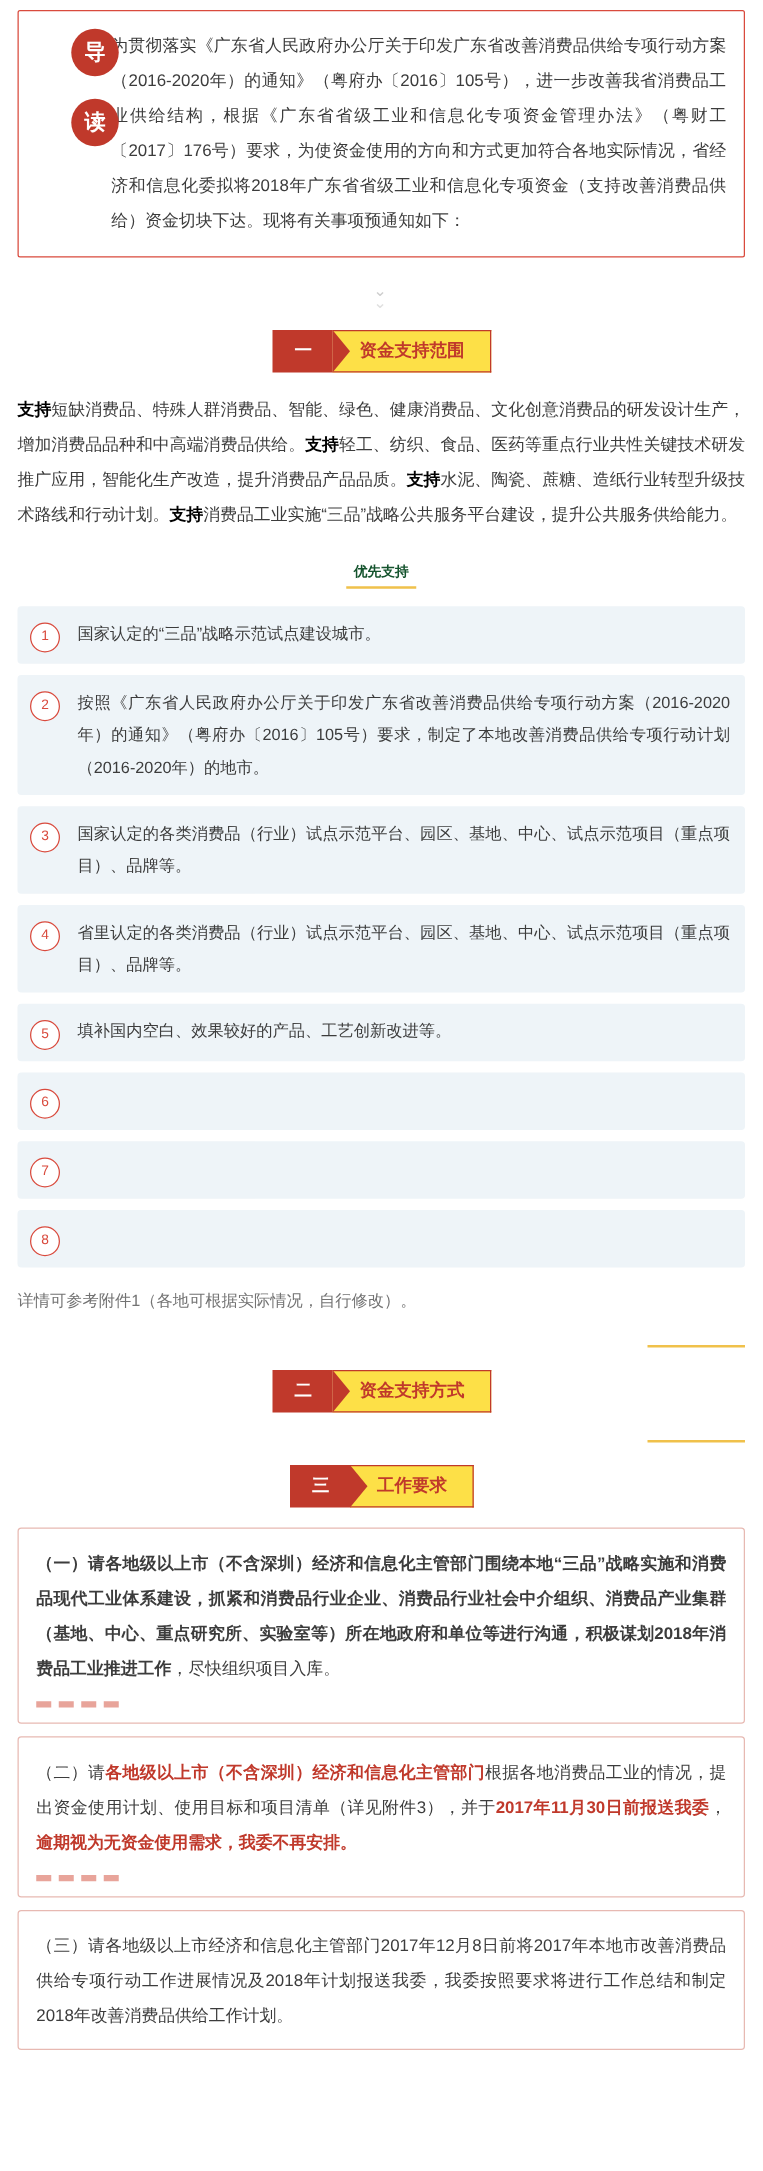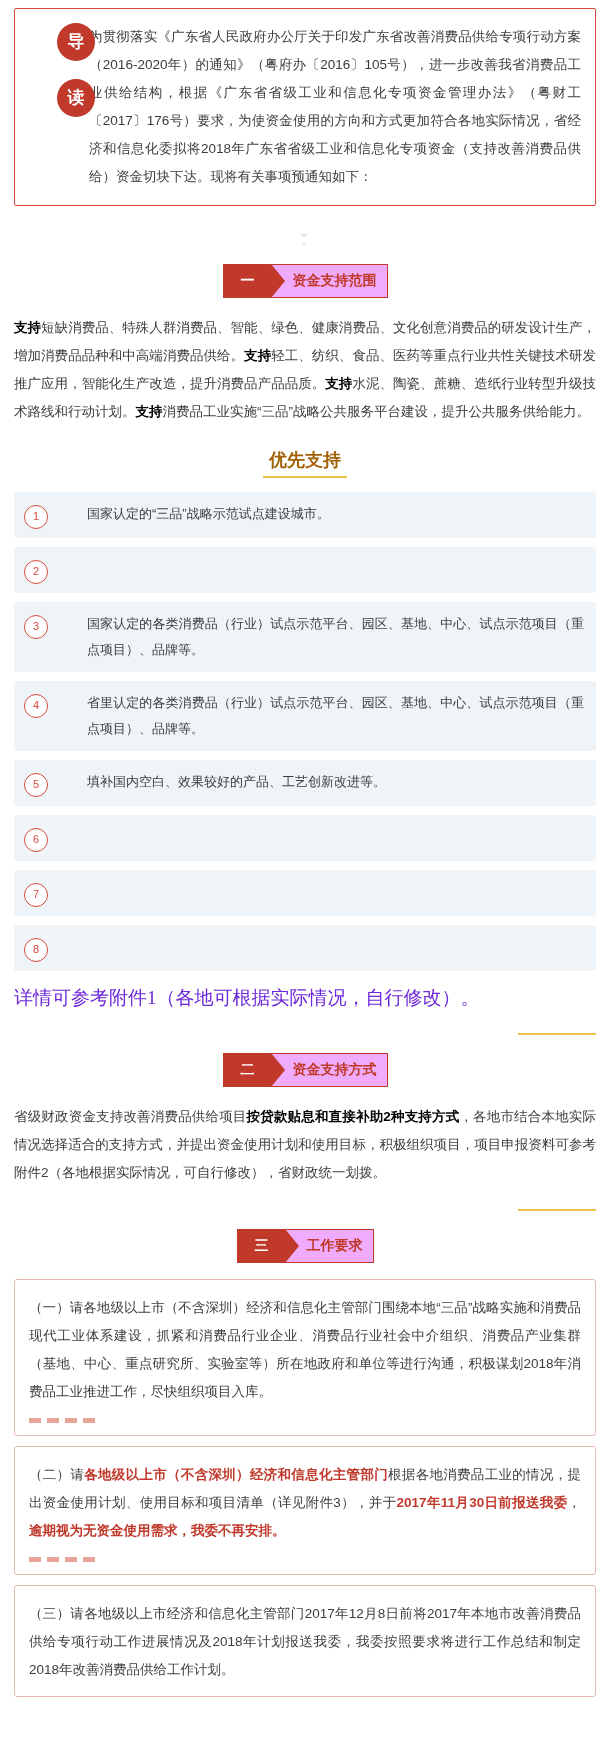--- a/index.html
+++ b/index.html
@@ -102,43 +102,43 @@
     border-left: 14px solid #c0392b;
   }
   .sec-title {
     border: 1px solid #c0392b;
     border-left: none;
     color: #c0392b;
     font-size: 14px;
     font-weight: bold;
     display: flex;
     align-items: center;
-    padding: 0 10px 0 22px;
-    background: #f0abfc;
+    padding: 0 20px 0 22px;
+    background: #fde047;
   }
 
   
   .body-p {
     font-size: 13.5px;
     line-height: 28px;
     color: #3c3c3c;
     margin: 0 14px;
     text-align: justify;
   }
   .hl-red { color: #000000; font-weight: bold; }
 
   
   .pri-tag-wrap {
     text-align: center;
     margin: 22px 0 14px 0;
   }
   .pri-tag {
     display: inline-block;
-    color: #a16207;
-    font-size: 18px;
+    color: #14532d;
+    font-size: 11px;
     font-weight: bold;
     border-bottom: 2px solid #f0c14b;
     padding: 0 6px 4px 6px;
   }
 
   
   .num-list { margin: 0 14px; }
   .num-item {
     display: flex;
     align-items: flex-start;
@@ -160,29 +160,27 @@
     margin-right: 14px;
     margin-top: 4px;
     background: #fff;
   }
   .num-text {
     font-size: 13px;
     line-height: 26px;
     color: #3c3c3c;
     text-align: justify;
     flex: 1 1 auto;
-    margin-left: 25px;
   }
 
   .note-p {
-    font-size: 19px;
+    font-size: 13px;
     line-height: 26px;
-    color: #6d28d9;
+    color: #737373;
     margin: 14px 14px 0 14px;
-    font-family: Liberation Serif, serif;
   }
 
   
   .rule-yellow {
     height: 2px;
     background: #f0c14b;
     margin: 22px 14px 0 auto;
     width: 78px;
   }
   .rule-yellow.right { margin-right: 14px; margin-left: auto; }
@@ -206,21 +204,21 @@
     display: flex;
     gap: 6px;
   }
   .dash-row i {
     display: block;
     width: 12px;
     height: 5px;
     background: #e8a49a;
   }
   .dash-row.last { margin-bottom: 0; }
-  .b-strong { font-weight: normal; }
+  .b-strong { font-weight: bold; }
   .r-strong { color: #c0392b; font-weight: bold; }
 </style>
 </head>
 <body>
 
 <div class="page">
 
   <div class="intro-wrap">
     <div class="intro-badges">
       <div class="badge-circle">导</div>
@@ -247,20 +245,21 @@
     <span class="pri-tag">优先支持</span>
   </div>
 
   <div class="num-list" id="prilist">
       <div class="num-item">
         <div class="num-badge">1</div>
         <div class="num-text">国家认定的“三品”战略示范试点建设城市。</div>
       </div>
       <div class="num-item">
         <div class="num-badge">2</div>
+        <div class="num-text">按照《广东省人民政府办公厅关于印发广东省改善消费品供给专项行动方案（2016-2020年）的通知》（粤府办〔2016〕105号）要求，制定了本地改善消费品供给专项行动计划（2016-2020年）的地市。</div>
       </div>
       <div class="num-item">
         <div class="num-badge">3</div>
         <div class="num-text">国家认定的各类消费品（行业）试点示范平台、园区、基地、中心、试点示范项目（重点项目）、品牌等。</div>
       </div>
       <div class="num-item">
         <div class="num-badge">4</div>
         <div class="num-text">省里认定的各类消费品（行业）试点示范平台、园区、基地、中心、试点示范项目（重点项目）、品牌等。</div>
       </div>
       <div class="num-item">
@@ -282,21 +281,20 @@
 
   <div class="rule-yellow right"></div>
 
   <div class="sec-head">
     <div class="sec-head-inner">
       <div class="sec-num">二</div>
       <div class="sec-title">资金支持方式</div>
     </div>
   </div>
 
-  <div class="body-p" id="sec2p"><span>省级财政资金支持改善消费品供给项目</span><span class="hl-red">按贷款贴息和直接补助2种支持方式</span><span>，各地市结合本地实际情况选择适合的支持方式，并提出资金使用计划和使用目标，积极组织项目，项目申报资料可参考附件2（各地根据实际情况，可自行修改），省财政统一划拨。</span></div>
 
   <div class="rule-yellow right"></div>
 
   <div class="sec-head">
     <div class="sec-head-inner">
       <div class="sec-num">三</div>
       <div class="sec-title">工作要求</div>
     </div>
   </div>
 

